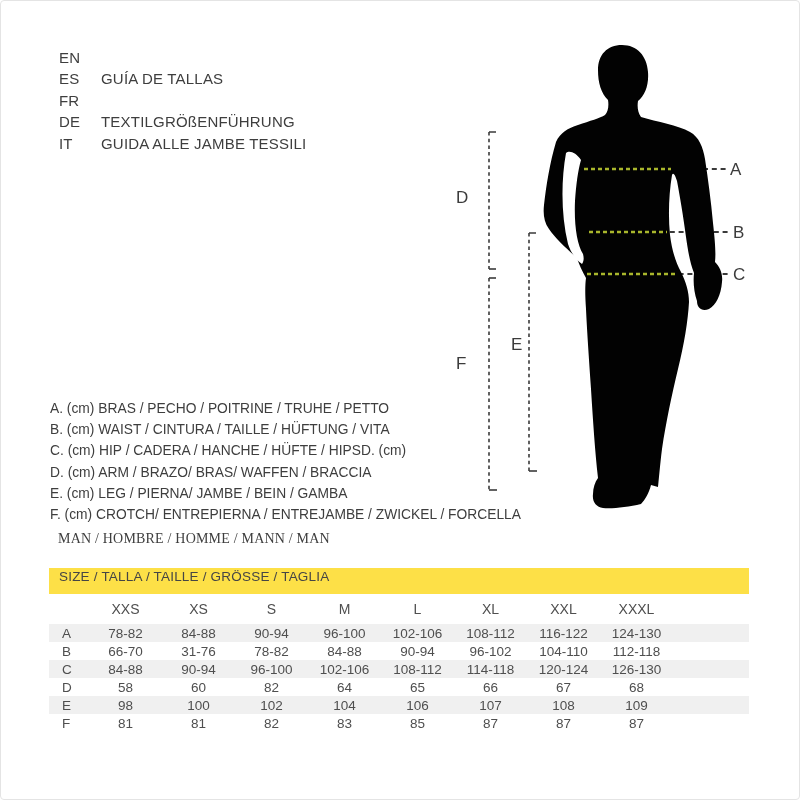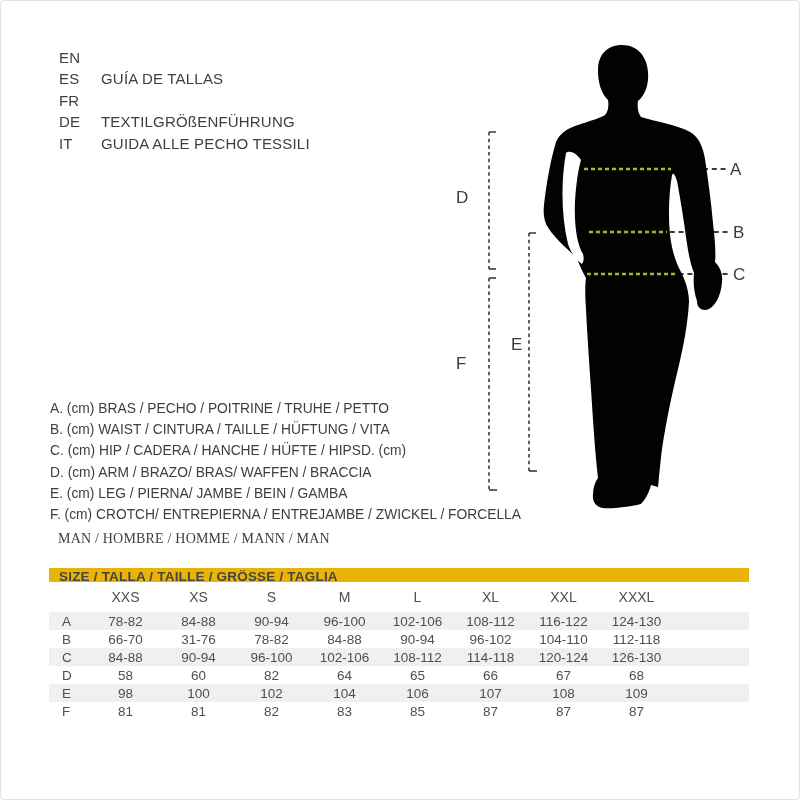--- a/index.html
+++ b/index.html
@@ -19,22 +19,22 @@
   .figure text { font-family:"Liberation Sans", sans-serif; font-size:17px; fill:#3b3b3b; }
 
   
   .descriptions { position:absolute; left:49px; top:397px; font-size:13.8px; line-height:21.2px; white-space:nowrap; }
 
   .category { position:absolute; left:57px; top:530px; font-size:14px; letter-spacing:0.2px;font-family:Liberation Serif, serif; }
 
   
   .size-guide { position:absolute; left:48px; top:567px; width:700px; }
   .size-bar {
-    height:14px; line-height:17px; background:#eab308; color:#454545;
-    font-size:13.5px; padding-left:10px; letter-spacing:0.2px;font-weight:bold;
+    height:26px; line-height:17px; background:#fde047; color:#454545;
+    font-size:13.5px; padding-left:10px; letter-spacing:0.2px;
   }
   table.sizes { width:700px; border-collapse:collapse; table-layout:fixed; }
   table.sizes th, table.sizes td {
     font-weight:normal; font-size:13.5px; color:#4f4f4f; text-align:center;
     padding:0; height:18px; white-space:nowrap;
   }
   table.sizes thead th { height:30px; font-size:14px; }
   table.sizes .rowlabel { text-align:left; padding-left:13px; }
   table.sizes tr.stripe { background:#f0f0f0; }
 </style>
@@ -53,21 +53,21 @@
     </div>
     <div class="lang-row">
       <span class="lang-code">FR</span>
     </div>
     <div class="lang-row">
       <span class="lang-code">DE</span>
       <span>TEXTILGRÖßENFÜHRUNG</span>
     </div>
     <div class="lang-row">
       <span class="lang-code">IT</span>
-      <span>GUIDA ALLE PECHO TESSILI</span>
+      <span>GUIDA ALLE JAMBE TESSILI</span>
     </div>
   </div>
 
   <svg class="figure" viewBox="440 20 320 500" xmlns="http://www.w3.org/2000/svg">
 
     <g stroke="#3a3a3a" stroke-width="1.8" stroke-dasharray="5 3.8">
       <line x1="658" y1="168" x2="726" y2="168"></line>
       <line x1="660" y1="231" x2="727" y2="231"></line>
       <line x1="660" y1="273" x2="727" y2="273"></line>
     </g>

